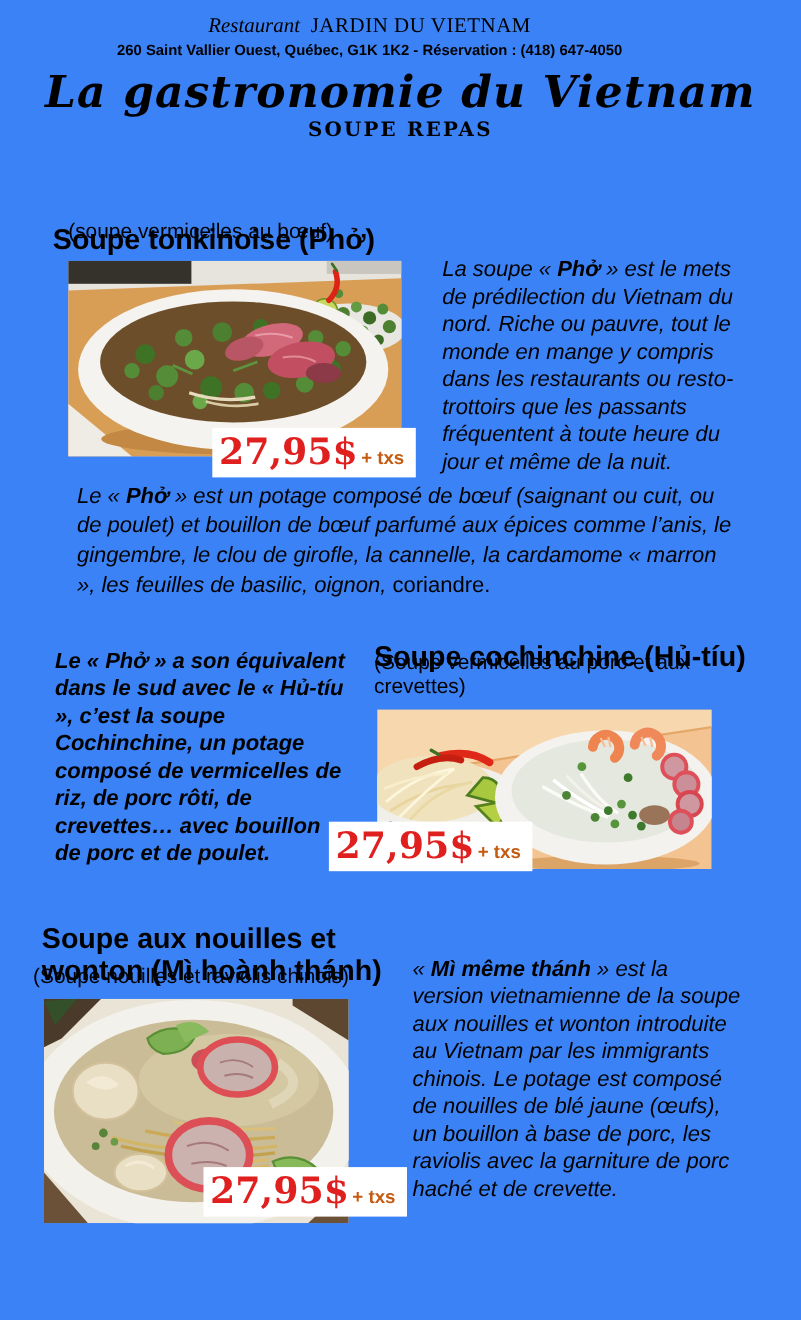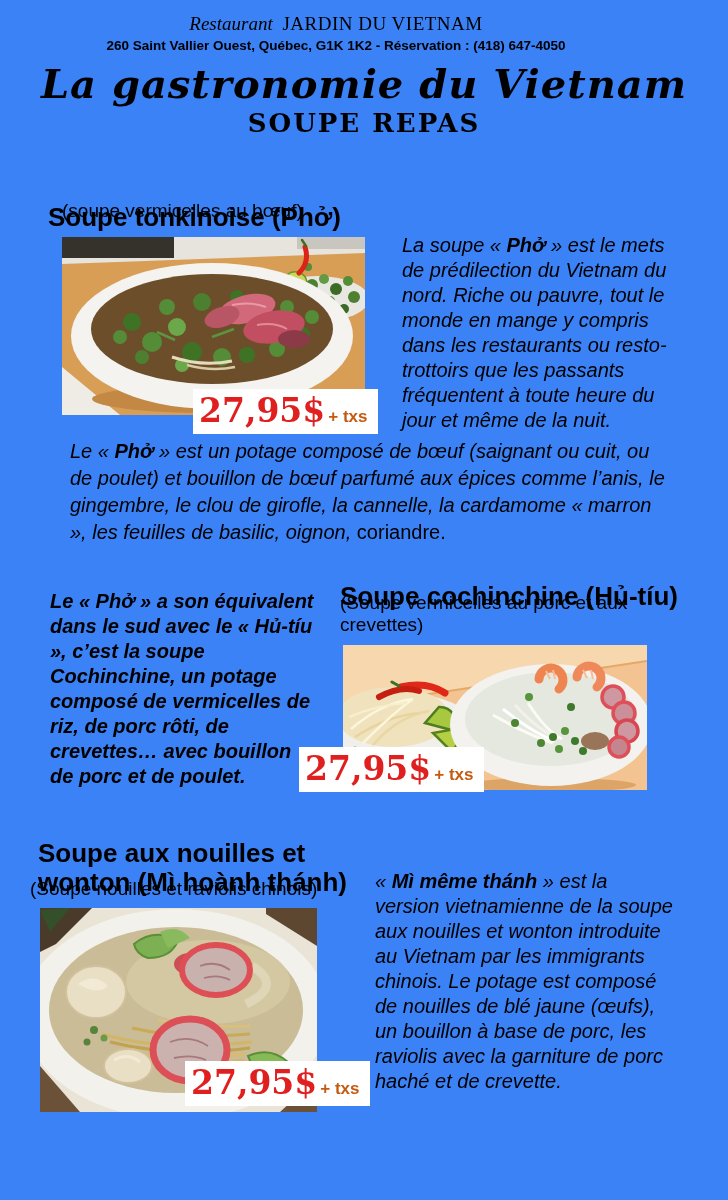--- a/index.html
+++ b/index.html
@@ -9,21 +9,21 @@
   
   .hdr{position:absolute;top:0;left:0;width:728px;text-align:center;}
   .hline1{margin-top:13px;font-family:"Liberation Serif",serif;font-size:19px;
           transform:translateX(-28px);}
   .rest-prefix{font-style:italic;margin-right:5px;}
   .rest-name{letter-spacing:.5px;}
   .address{margin-top:3px;font-weight:bold;font-size:13.5px;transform:translateX(-28px);}
   .script-title{margin-top:7px;font-family:"DejaVu Serif",serif;font-weight:bold;
                 font-style:italic;font-size:40px;letter-spacing:1px;}
   .page-title{margin-top:1px;font-family:"DejaVu Serif",serif;font-weight:bold;
-              font-size:26px;letter-spacing:2px;}
+              font-size:18px;letter-spacing:2px;}
 
   
   .abs{position:absolute;}
   .s-h{position:absolute;font-size:26px;font-weight:bold;line-height:29px;}
   .s-sub{position:absolute;font-size:19px;line-height:22px;}
   .it{font-style:italic;font-size:20px;line-height:25px;}
   .upright{font-style:normal;}
 
   #s1-h{left:48px;top:167px;margin-top:36px;}
   #s1-sub{left:62px;top:200px;}

